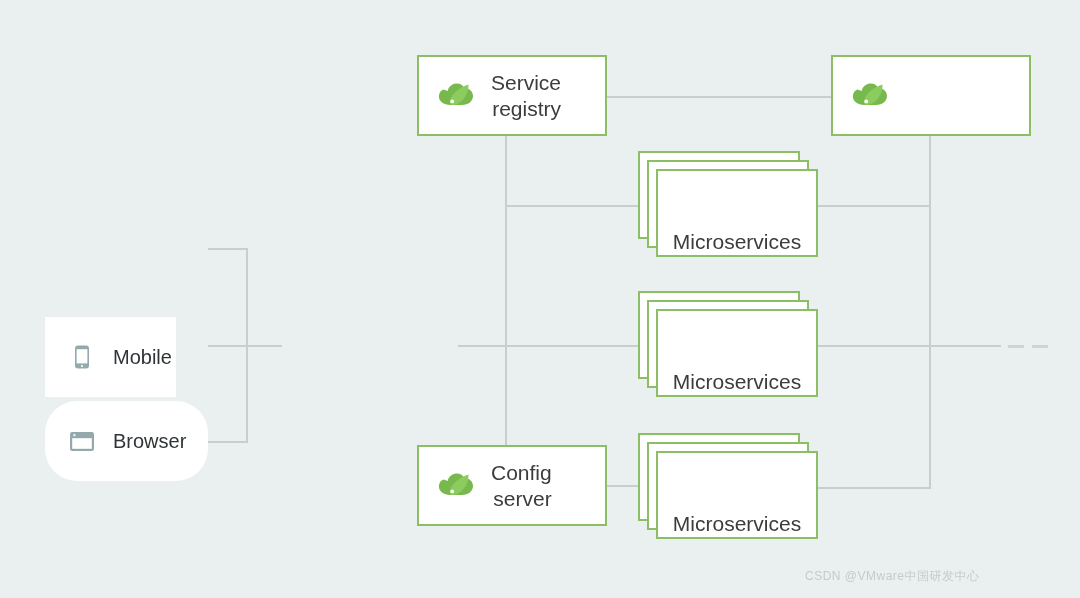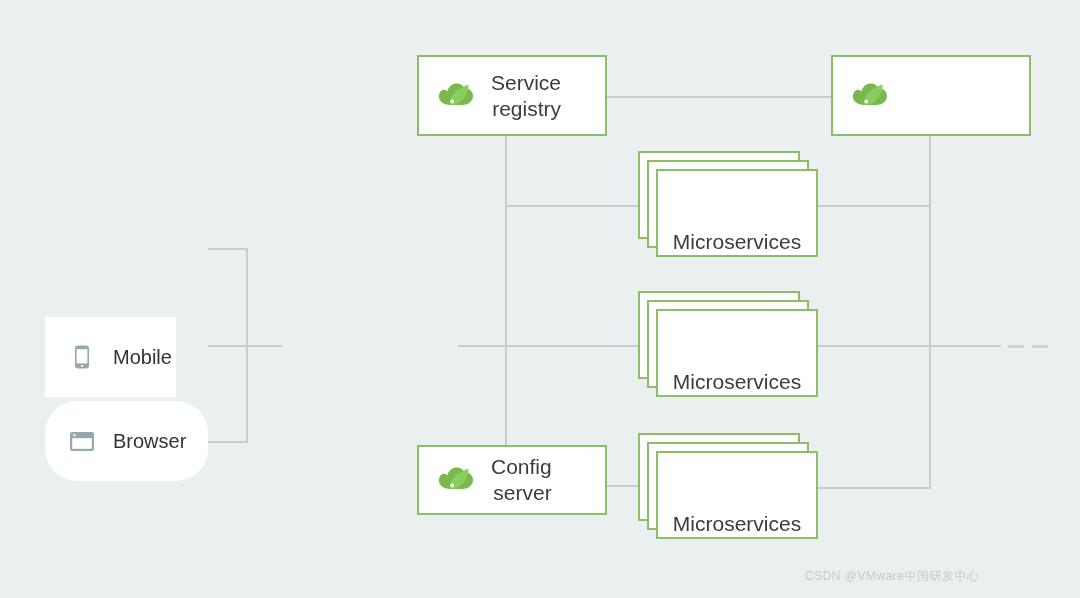--- a/index.html
+++ b/index.html
@@ -174,21 +174,21 @@
   <div class="box green" style="left:831px; top:55px; width:200px; height:81px;">
     <span class="spring-logo">
       <svg viewBox="0 0 42 42">
         <path d="M8.5 14.5 C4 16 2.5 22 5.5 26 C7.5 28.8 11.5 30 16 30 L27 30 C33.5 30 38 26 38 21 C38 16.5 34 13 29.5 13.4 C28 9.5 23.5 7.5 19.5 8.8 C15.5 10 13 13 12.8 16 Z" fill="#6db33f" opacity="0.92"></path>
         <path d="M33.5 9.5 C33.5 9.5 27 11.5 21.5 16 C15.5 21 14 27 16 29.8 C16 29.8 21 31 26.5 26 C32.5 20.5 33.5 13.5 33.5 9.5 Z" fill="#8ccc5f"></path>
         <circle cx="17.2" cy="26.4" r="1.9" fill="#ffffff"></circle>
       </svg>
     </span>
   </div>
 
-  <div class="box green" style="left:417px; top:445px; width:190px; height:70px;">
+  <div class="box green" style="left:417px; top:445px; width:190px; height:81px;">
     <span class="spring-logo">
       <svg viewBox="0 0 42 42">
         <path d="M8.5 14.5 C4 16 2.5 22 5.5 26 C7.5 28.8 11.5 30 16 30 L27 30 C33.5 30 38 26 38 21 C38 16.5 34 13 29.5 13.4 C28 9.5 23.5 7.5 19.5 8.8 C15.5 10 13 13 12.8 16 Z" fill="#6db33f" opacity="0.92"></path>
         <path d="M33.5 9.5 C33.5 9.5 27 11.5 21.5 16 C15.5 21 14 27 16 29.8 C16 29.8 21 31 26.5 26 C32.5 20.5 33.5 13.5 33.5 9.5 Z" fill="#8ccc5f"></path>
         <circle cx="17.2" cy="26.4" r="1.9" fill="#ffffff"></circle>
       </svg>
     </span>
     <span class="label">Config
 server</span>
   </div>

